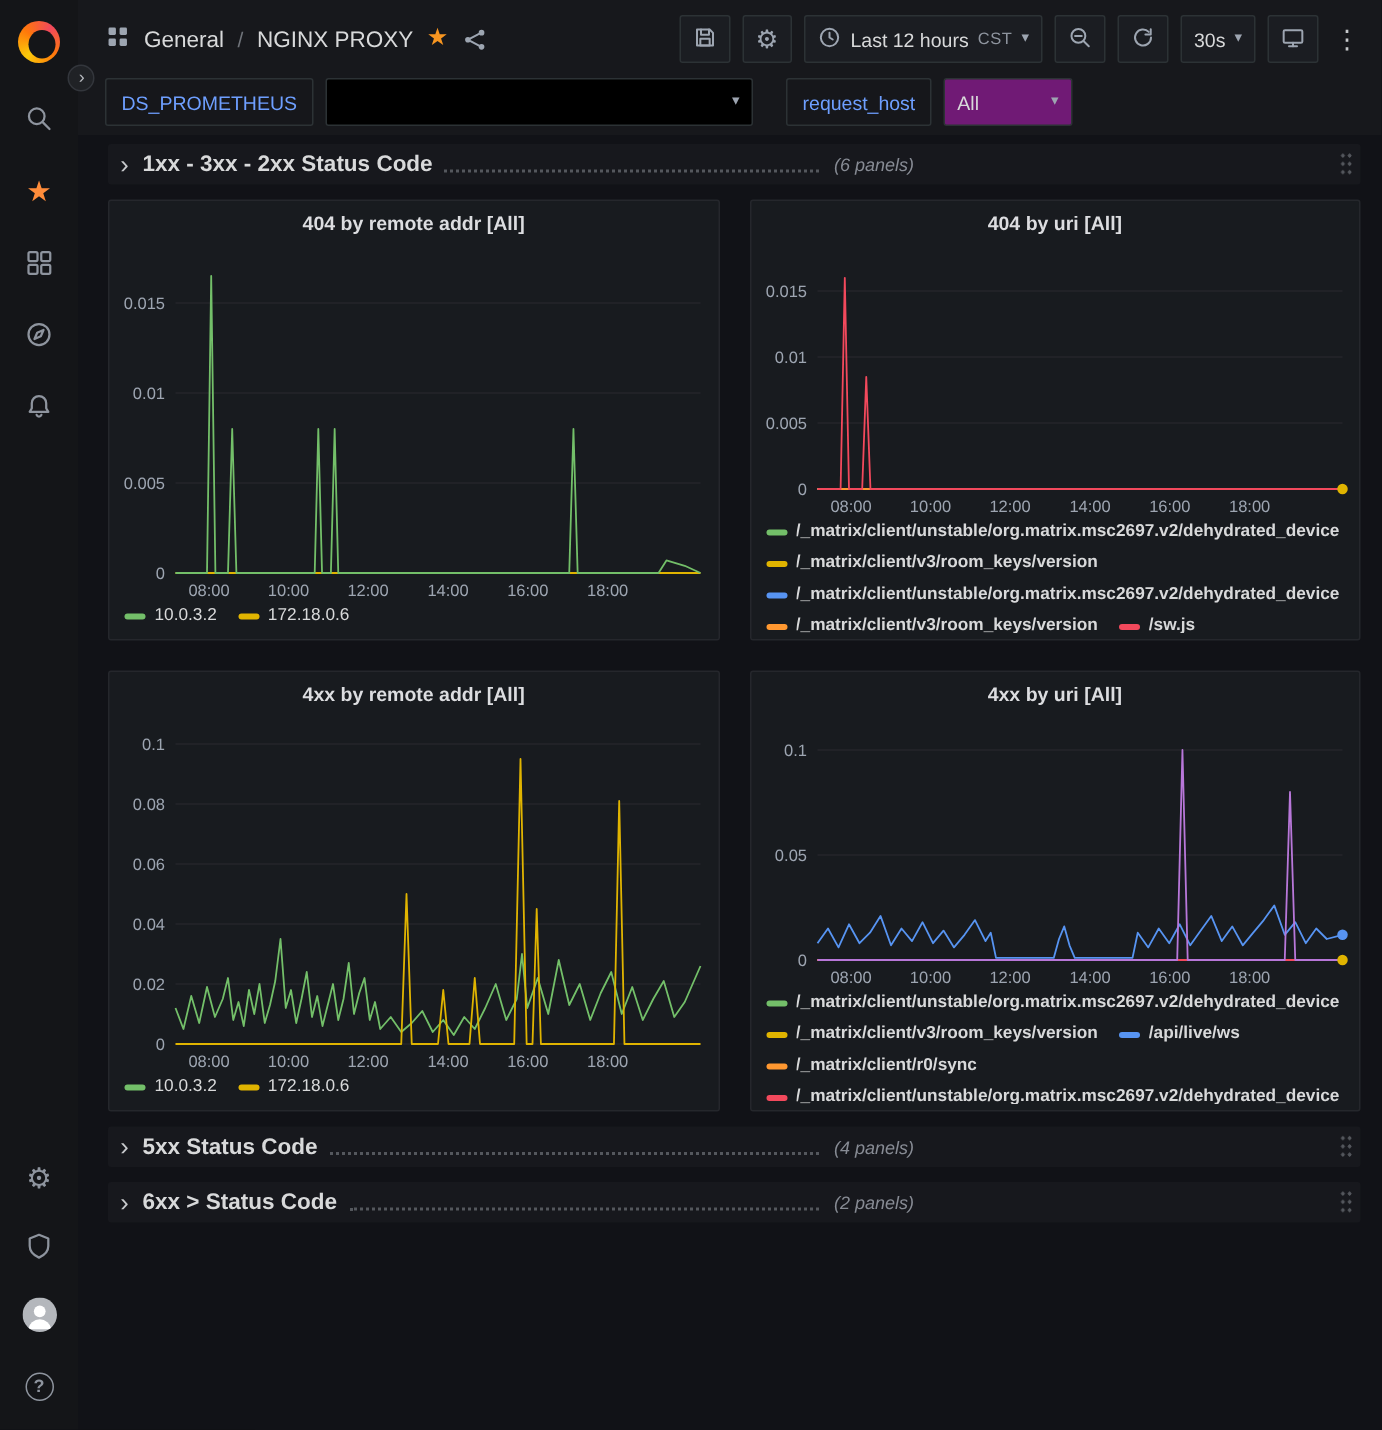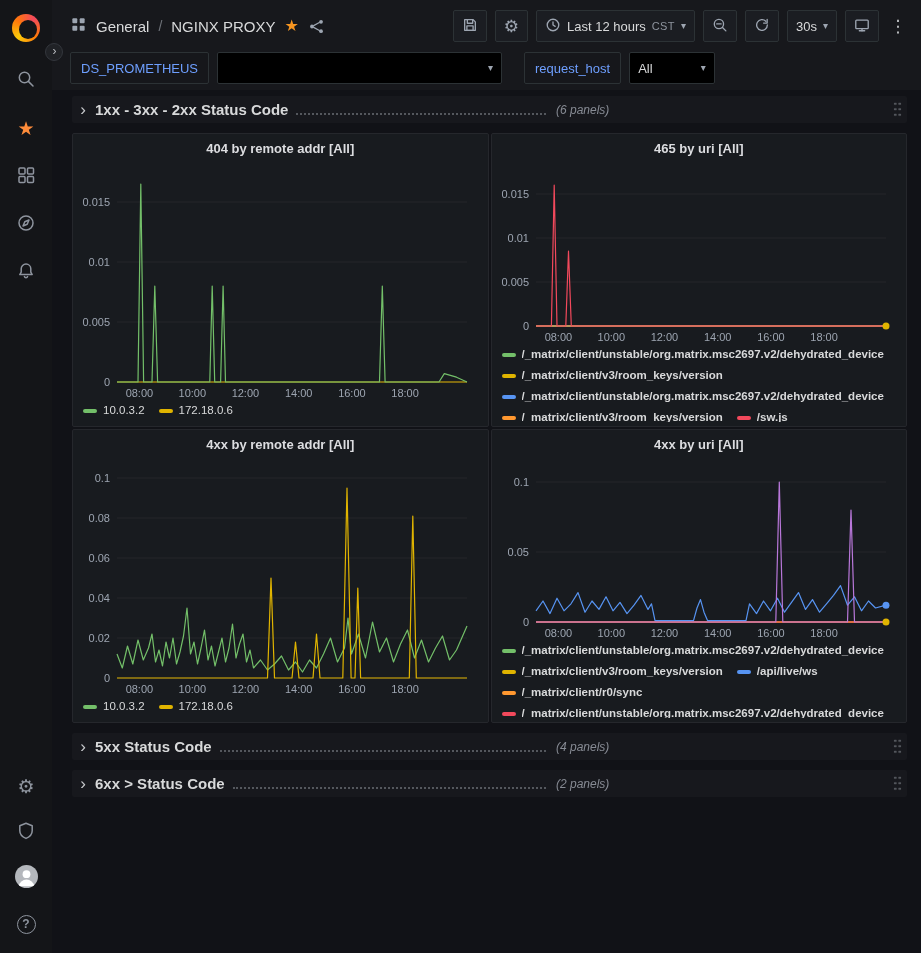--- a/index.html
+++ b/index.html
@@ -65,21 +65,21 @@
 
   
   .subbar { height:38px; background:#17181c; display:flex; 
     padding:0 12px 6px 18px; gap:8px; flex-shrink:0; }
   .var-label { height:32px; display:flex; align-items:center; padding:0 10px;
     border:1px solid #2c3235; border-radius:2px; background:#16171b;
     color:#6e9fff; font-size:13px; white-space:nowrap; }
   .var-select { height:32px; display:flex; align-items:center; gap:8px;
     border:1px solid #2c3235; border-radius:2px; padding:0 8px; cursor:pointer; }
   .var-select.ds { width:285px; background:#000; justify-content:flex-end; }
-  .var-select.all { background:#000000; color:#d8d9da;gap:48px; }
+  .var-select.all { background:#701a75; color:#d8d9da;gap:48px; }
   .gap14 { width:6px; }
 
   
   .dash { flex:1; background:#111217; overflow:hidden; padding:6px 14px 0 20px; }
 
   .row { height:27px; display:flex; align-items:center; margin-bottom:10px;
     padding:0 5px 0 4px; border-radius:2px; cursor:pointer; }
   .row.collapsed { background:#17181d; }
   .row-main { display:flex; align-items:center; width:478px; min-width:0; }
   .chev { display:inline-block; width:14px; font-size:17px; line-height:1;
@@ -87,21 +87,21 @@
   .row.expanded .chev { transform:rotate(90deg); }
   .row-title { font-size:15px; font-weight:700; color:#d8d9da; white-space:nowrap; }
   .leader { flex:1; margin:0 8px; border-bottom:2px dotted #54575d;
     transform:translateY(4px); min-width:10px; }
   .row-count { font-size:12px; font-style:italic; color:#878b94; margin-left:2px;
     white-space:nowrap; }
   .row-drag { margin-left:auto; width:9px; height:17px;
     background-image:radial-gradient(circle,#53565c 1.2px,transparent 1.4px);
     background-size:4.5px 5.5px; cursor:grab; }
 
-  .panel-grid { display:grid; grid-template-columns:1fr 1fr; gap:2px;
+  .panel-grid { display:grid; grid-template-columns:1fr 1fr; gap:20px;
     margin-bottom:10px; }
   .panel { background:#181b1f; border:1px solid #25272c; border-radius:2px;
     height:294px; display:flex; flex-direction:column; padding:0 8px 4px;
     min-width:0; }
   .panel-title { margin:0; height:30px; line-height:30px; text-align:center;
     font-size:13px; font-weight:700; color:#dcdde0; cursor:pointer; }
   .chart { flex:1; position:relative; min-height:0; }
   .chart svg { position:absolute; inset:0; display:block;
     font-family:"Liberation Sans", sans-serif; }
   .legend { display:flex; flex-wrap:wrap; column-gap:14px; row-gap:4px;
@@ -334,21 +334,21 @@
                 <span class="swatch" style="background: rgb(115, 191, 105);"></span>
                 <span class="legend-label">10.0.3.2</span>
               </span>
               <span class="legend-item">
                 <span class="swatch" style="background: rgb(224, 180, 0);"></span>
                 <span class="legend-label">172.18.0.6</span>
               </span>
             </div>
         </section>
         <section class="panel">
-          <h2 class="panel-title">465 by uri [All]</h2>
+          <h2 class="panel-title">404 by uri [All]</h2>
           <div class="chart">
               <svg width="394" height="180">
                 <line x1="36" y1="162.0" x2="386" y2="162.0" stroke="#24262b" stroke-width="1"></line>
                 <text x="29" y="166.0" text-anchor="end" fill="#9da5b1" font-size="11">0</text>
                 <line x1="36" y1="118.0" x2="386" y2="118.0" stroke="#24262b" stroke-width="1"></line>
                 <text x="29" y="122.0" text-anchor="end" fill="#9da5b1" font-size="11">0.005</text>
                 <line x1="36" y1="74.0" x2="386" y2="74.0" stroke="#24262b" stroke-width="1"></line>
                 <text x="29" y="78.0" text-anchor="end" fill="#9da5b1" font-size="11">0.01</text>
                 <line x1="36" y1="30.0" x2="386" y2="30.0" stroke="#24262b" stroke-width="1"></line>
                 <text x="29" y="34.0" text-anchor="end" fill="#9da5b1" font-size="11">0.015</text>

